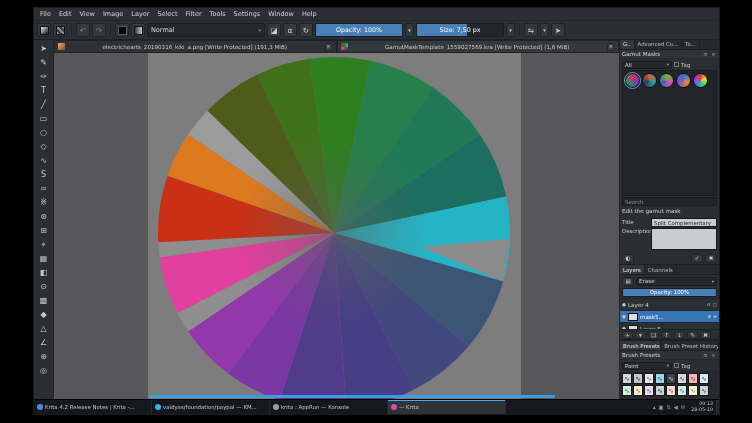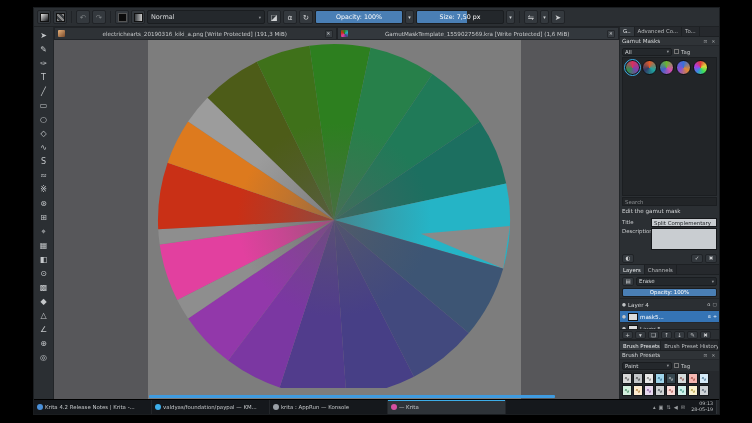--- a/index.html
+++ b/index.html
@@ -105,20 +105,33 @@
   .tray-ico{flex:none;}
   .clock{font-size:4.8px;color:#c3c6c8;text-align:right;line-height:1.25;padding:0 3px;display:flex;flex-direction:column;justify-content:center;flex:none;}
   .showdesk{width:3px;background:#23262a;border-left:1px solid #2e3338;flex:none;}
 </style>
 </head>
 <body>
 
 <div class="screen">
   <div class="desktop">
 
+    <div class="menubar">
+        <span class="menu-item">File</span>
+        <span class="menu-item">Edit</span>
+        <span class="menu-item">View</span>
+        <span class="menu-item">Image</span>
+        <span class="menu-item">Layer</span>
+        <span class="menu-item">Select</span>
+        <span class="menu-item">Filter</span>
+        <span class="menu-item">Tools</span>
+        <span class="menu-item">Settings</span>
+        <span class="menu-item">Window</span>
+        <span class="menu-item">Help</span>
+      </div>
 
     <div class="toolbar">
       <span class="tb-btn">
           <span class="swgrad"></span>
         </span>
       <span class="tb-btn">
           <span class="swpat"></span>
         </span>
       <span class="sep"></span>
       <span class="tb-btn dim">↶</span>

